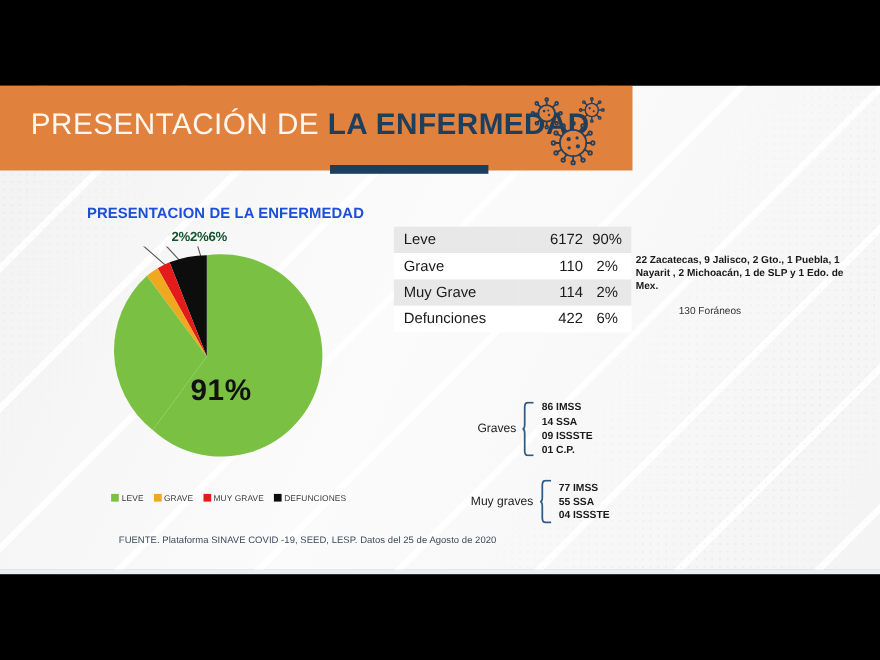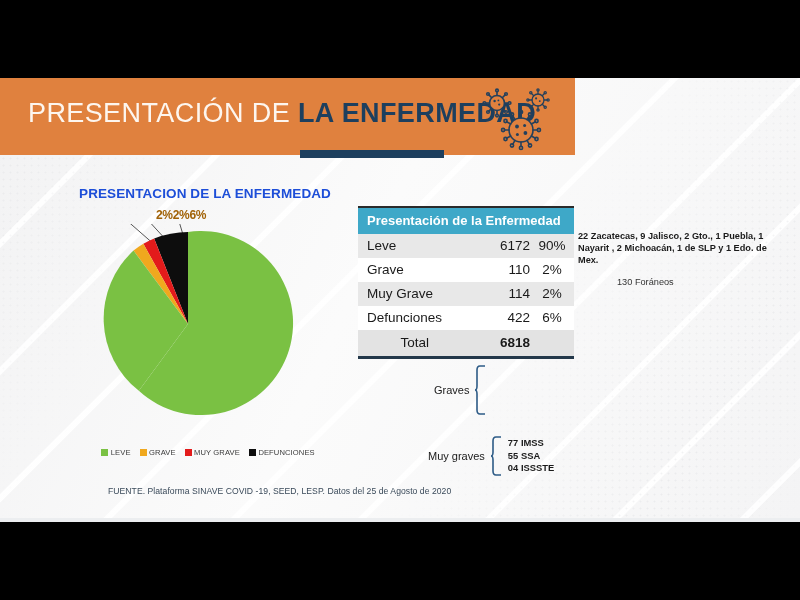--- a/index.html
+++ b/index.html
@@ -110,21 +110,21 @@
     font-weight: bold;
     color: #1d4ed8;
     letter-spacing: 0.1px;
   }
   #pie-pct-labels {
     position: absolute;
     left: 96px;
     top: 22px;
     font-size: 12px;
     font-weight: bold;
-    color: #a16207;
+    color: #14532d;
     letter-spacing: -0.3px;
     white-space: nowrap;
   }
   #pie-wrap {
     position: absolute;
     left: 12px;
     top: 38px;
     width: 258px;
     height: 220px;
   }
@@ -374,20 +374,21 @@
           <path fill="#7ac143" d="M 116 100 L 116 8 A 92 92 0 1 1 66.86 166.85 Z"></path>
 
           <path fill="#0d0d0d" d="M 116 100 L 116 8 A 92 92 0 0 0 82.14 14.52 Z"></path>
 
           <path fill="#e31b1b" d="M 116 100 L 82.14 14.52 A 92 92 0 0 0 71.36 19.86 Z"></path>
 
           <path fill="#f0a81e" d="M 116 100 L 71.36 19.86 A 92 92 0 0 0 61.53 26.62 Z"></path>
 
           <path fill="#7ac143" d="M 116 100 L 61.53 26.62 A 92 92 0 0 0 66.86 166.85 Z"></path>
         </svg>
+        <div id="pie-center-pct">91%</div>
       </div>
 
       <div id="pie-legend">
         <span class="legend-item">
           <span class="legend-swatch" style="background:#7ac143"></span>
           <span>LEVE</span>
         </span>
         <span class="legend-item">
           <span class="legend-swatch" style="background:#f0a81e"></span>
           <span>GRAVE</span>
@@ -398,60 +399,58 @@
         </span>
         <span class="legend-item">
           <span class="legend-swatch" style="background:#0d0d0d"></span>
           <span>DEFUNCIONES</span>
         </span>
       </div>
     </div>
 
     <table id="data-table" class="layer">
       <tbody>
-          <tr>
-        <td class="thead-cell" colspan="3">Presentación de la Enfermedad</td>
-      </tr>
       <tr class="shade">
         <td class="c-label">Leve</td>
         <td class="c-num">6172</td>
         <td class="c-pct">90%</td>
       </tr>
       <tr class="plain">
         <td class="c-label">Grave</td>
         <td class="c-num">110</td>
         <td class="c-pct">2%</td>
       </tr>
       <tr class="shade">
         <td class="c-label">Muy Grave</td>
         <td class="c-num">114</td>
         <td class="c-pct">2%</td>
       </tr>
       <tr class="plain">
         <td class="c-label">Defunciones</td>
         <td class="c-num">422</td>
         <td class="c-pct">6%</td>
       </tr>
-      <tr class="total">
-        <td class="c-label">Total</td>
-        <td class="c-num">6818</td>
-        <td class="c-pct"></td>
-      </tr>
     </tbody>
       </table>
 
     <div id="states-note" class="layer">22 Zacatecas, 9 Jalisco, 2 Gto., 1 Puebla, 1 Nayarit , 2 Michoacán, 1 de SLP y 1 Edo. de Mex.</div>
     <div id="foraneos-note" class="layer">130 Foráneos</div>
 
     <div id="graves-group" class="layer bracket-group">
       <span class="bracket-label">Graves</span>
       <span class="bracket-shape">
         <svg viewBox="0 0 12 50" preserveAspectRatio="none">
           <path d="M11 1 L6 1 Q3 1 3 5 L3 21 Q3 25 1 25 Q3 25 3 29 L3 45 Q3 49 6 49 L11 49" fill="none" stroke="#2d5b86" stroke-width="1.6"></path>
         </svg>
+      </span>
+      <span class="bracket-items">
+        <span>86 IMSS</span><br>
+        <span>14 SSA</span><br>
+        <span>09 ISSSTE</span><br>
+        <span>01 C.P.</span>
       </span>
     </div>
 
     <div id="muy-graves-group" class="layer bracket-group">
       <span class="bracket-label">Muy graves</span>
       <span class="bracket-shape">
         <svg viewBox="0 0 12 40" preserveAspectRatio="none">
           <path d="M11 1 L6 1 Q3 1 3 5 L3 16 Q3 20 1 20 Q3 20 3 24 L3 35 Q3 39 6 39 L11 39" fill="none" stroke="#2d5b86" stroke-width="1.6"></path>
         </svg>
       </span>

